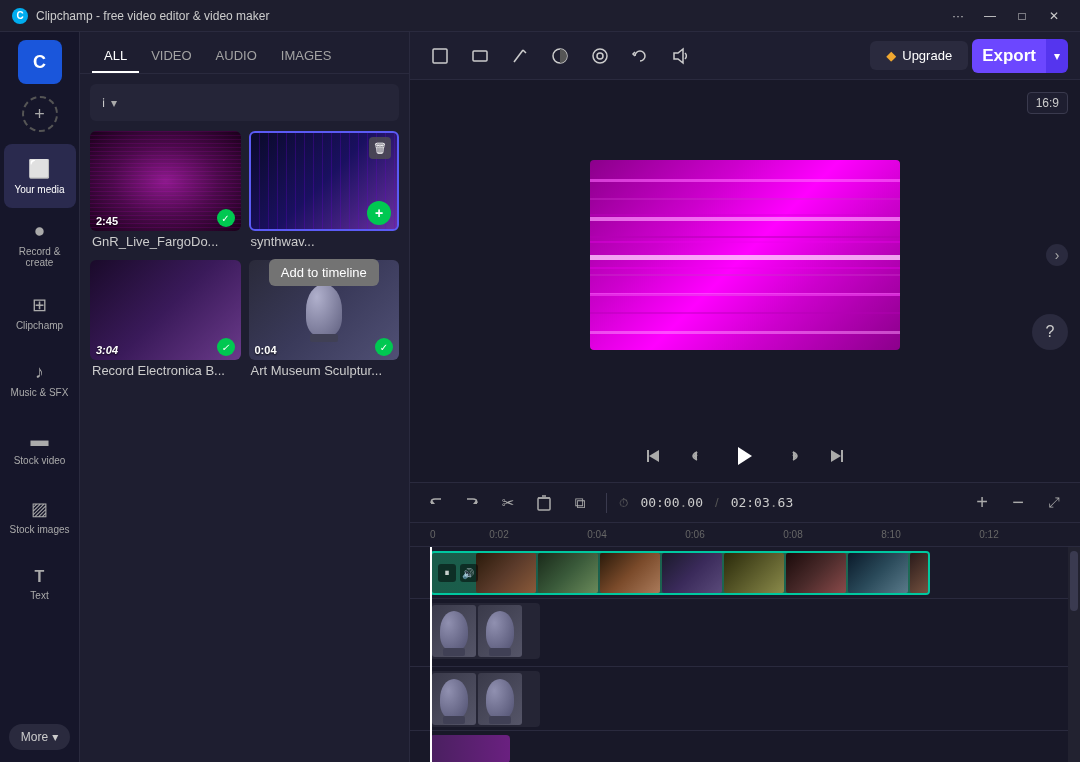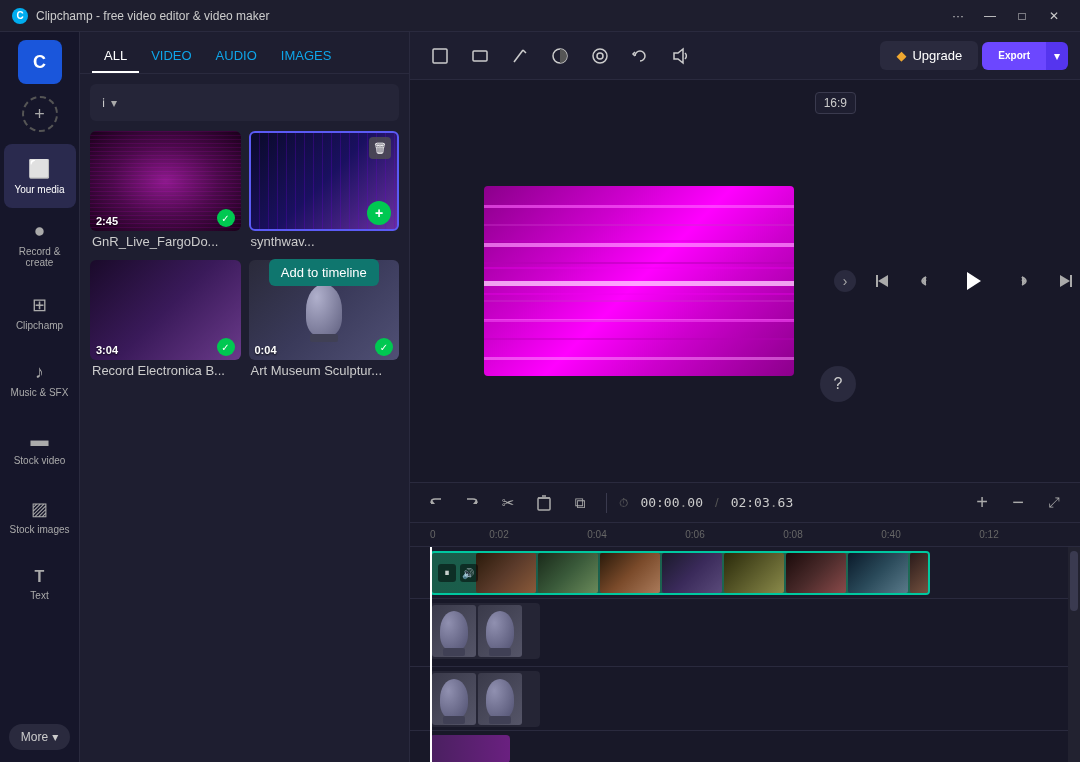--- a/index.html
+++ b/index.html
@@ -146,21 +146,21 @@
     }
     .media-tabs {
       display: flex;
       gap: 0;
       padding: 8px 12px 0;
       border-bottom: 1px solid #2a2a3e;
     }
     .media-tab {
       padding: 8px 12px;
       font-size: 13px;
-      color: #0ea5e9;
+      color: #a3a3a3;
       cursor: pointer;
       border-bottom: 2px solid transparent;
     }
     .media-tab.active {
       color: #fff;
       border-bottom: 2px solid #fff;
     }
     .media-cloud-bar {
       display: flex;
       align-items: center;
@@ -254,21 +254,21 @@
       overflow: hidden;
       text-overflow: ellipsis;
     }
 
     
     .add-tooltip {
       position: absolute;
       bottom: -34px;
       left: 50%;
       transform: translateX(-50%);
-      background: #0f766e;
+      background: #737373;
       color: #fff;
       padding: 6px 12px;
       border-radius: 6px;
       font-size: 13px;
       white-space: nowrap;
       z-index: 100;
     }
 
     
     .right-area {
@@ -317,23 +317,23 @@
     .export-btn-group {
       display: flex;
       align-items: stretch;
       border-radius: 6px;
       overflow: hidden;
     }
     .export-btn {
       background: #6c47ff;
       border: none;
       color: #fff;
-      padding: 7px 16px;
-      cursor: pointer;
-      font-size: 10px;
+      padding: 7px 10px;
+      cursor: pointer;
+      font-size: 17px;
       font-weight: 600;
     }
     .export-dropdown {
       background: #5535ee;
       border: none;
       color: #fff;
       padding: 7px 8px;
       cursor: pointer;
       font-size: 12px;
     }
@@ -654,20 +654,21 @@
       overflow: hidden;
     }
     .thumb-synth::before {
       content: '';
       position: absolute;
       top: 0; left: 0; right: 0; bottom: 0;
       background: repeating-linear-gradient(90deg, transparent, transparent 8px, rgba(100,0,200,0.3) 8px, rgba(100,0,200,0.3) 9px);
     }
     .thumb-vintage {
       background: linear-gradient(135deg, #1a0a2a, #3a1a5a, #6a3a8a);
+      font-style: italic;
     }
     .thumb-museum {
       background: linear-gradient(135deg, #2a2a3a, #3a3a5a, #505075);
     }
     .timeline-scroll {
       position: absolute;
       right: 0;
       top: 0;
       width: 12px;
       height: 100%;
@@ -843,21 +844,21 @@
         <span>Upgrade</span>
       </button>
       <div class="export-btn-group">
         <button class="export-btn">Export</button>
         <button class="export-dropdown">
           <span>▾</span>
         </button>
       </div>
     </div>
 
-    <div style="display:flex;flex:1;min-height:0;">
+    <div style="display:flex;flex-direction:column;flex:1;min-height:0;">
       <div class="preview-area">
         <div class="preview-video">
 
           <div class="preview-lines">
             <div class="preview-line" style="top:10%;background:rgba(255,100,255,0.6);height:3px;"></div>
             <div class="preview-line" style="top:20%;background:rgba(200,50,200,0.4);height:2px;"></div>
             <div class="preview-line" style="top:30%;background:rgba(255,150,255,0.7);height:4px;"></div>
             <div class="preview-line" style="top:40%;background:rgba(180,0,180,0.5);height:2px;"></div>
             <div class="preview-line" style="top:50%;background:rgba(255,200,255,0.8);height:5px;"></div>
             <div class="preview-line" style="top:60%;background:rgba(200,50,200,0.4);height:2px;"></div>
@@ -968,21 +969,21 @@
         <button class="tl-zoom-btn" style="font-size:14px;color:#aaa;">⤢</button>
       </div>
 
       <div class="timeline-ruler">
         <div class="ruler-marks">
           <div class="ruler-mark" style="width:20px;padding:0;text-align:left;">0</div>
           <div class="ruler-mark">0:02</div>
           <div class="ruler-mark">0:04</div>
           <div class="ruler-mark">0:06</div>
           <div class="ruler-mark">0:08</div>
-          <div class="ruler-mark">0:40</div>
+          <div class="ruler-mark">8:10</div>
           <div class="ruler-mark">0:12</div>
         </div>
       </div>
 
       <div class="timeline-tracks">
         <div class="timeline-cursor"></div>
 
         <div class="track track-main">
           <div class="track-clip">
             <div class="track-icons">

